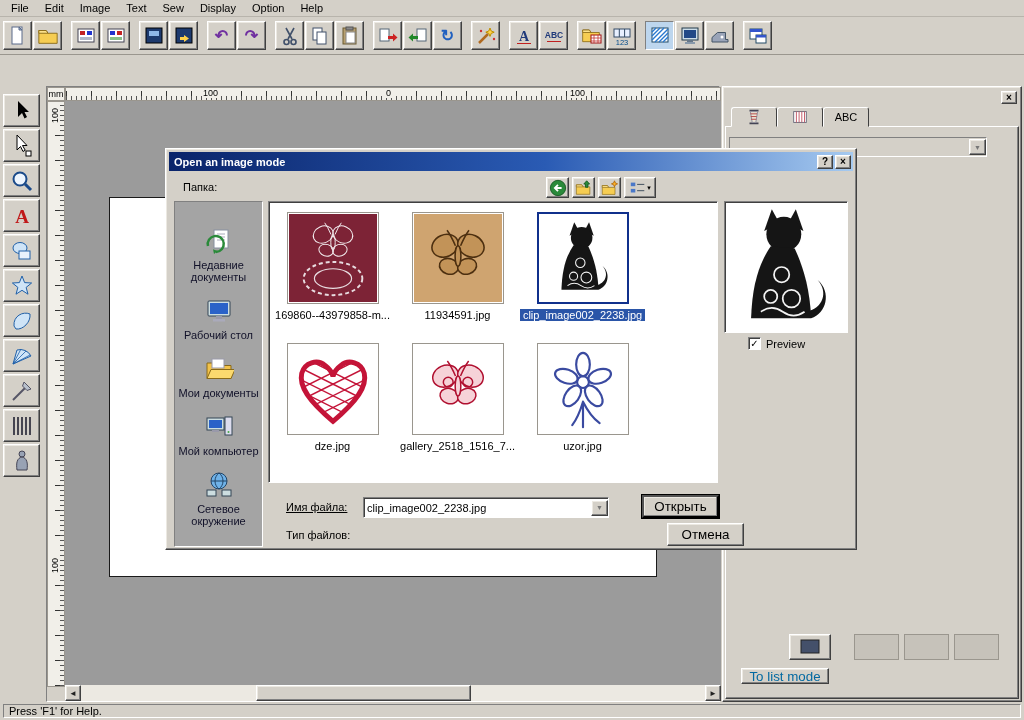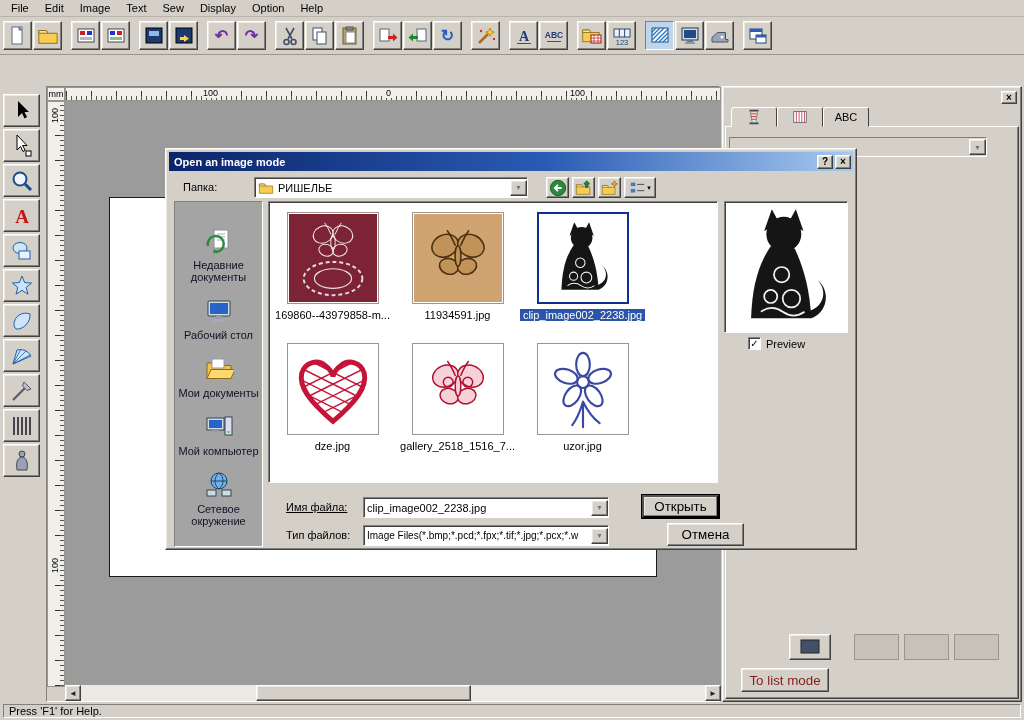--- a/index.html
+++ b/index.html
@@ -45,21 +45,21 @@
   #rightpanel{position:absolute;left:722px;top:86px;width:300px;height:616px;background:#d4d0c8;}
   #phead{position:absolute;left:3px;top:3px;right:3px;height:15px;}
   .xbtn{position:absolute;right:1px;top:1px;width:16px;height:13px;font-size:10px;font-weight:bold;line-height:10px;}
   #ptabs{position:absolute;left:8px;top:20px;display:flex;z-index:2;}
   .tab{width:46px;height:20px;background:#d4d0c8;border:1px solid;border-color:#fff #404040 #d4d0c8 #fff;border-radius:3px 3px 0 0;display:flex;align-items:center;justify-content:center;}
   .tab svg{width:18px;height:18px;}
   #tabcontent{position:absolute;left:2px;top:39px;right:2px;bottom:2px;border:1px solid;border-color:#ffffff #404040 #404040 #ffffff;box-shadow:inset -1px -1px 0 #808080;}
   #pcombo{position:absolute;left:6px;top:50px;width:258px;height:20px;background:#d4d0c8;display:flex;align-items:center;border:1px solid;border-color:#808080 #fff #fff #808080;}
   .carr{margin-left:auto;width:17px;height:16px;font-size:7px;color:#777;}
   #pbtnrow .ph{position:absolute;top:547px;width:45px;height:26px;background:#c6c2ba;border:1px solid #9a968e;}
-  #tolist{position:absolute;left:18px;top:581px;width:88px;height:24px;color:#7f1d1d;}
+  #tolist{position:absolute;left:18px;top:581px;width:88px;height:16px;color:#0369a1;}
   
   #statusbar{position:absolute;left:0;bottom:0;width:1024px;height:18px;background:#d4d0c8;padding:2px 3px;}
   #statuspanel{height:14px;display:flex;align-items:center;padding-left:5px;}
   
   #dialog{position:absolute;left:165px;top:148px;width:692px;height:402px;background:#d4d0c8;z-index:10;}
   #dtitle{position:absolute;left:3px;top:3px;right:3px;height:19px;background:linear-gradient(90deg,#0a246a 0%,#2a5bb4 55%,#a6caf0 100%);display:flex;align-items:center;color:#fff;font-weight:bold;padding-left:5px;}
   .dtb{width:16px;height:14px;font-size:10px;font-weight:bold;margin-right:2px;color:#000;}
   #lfold{position:absolute;left:17px;top:32px;}
   .combo{background:#fff;border:1px solid;border-color:#808080 #fff #fff #808080;box-shadow:inset 1px 1px 0 #404040;display:flex;align-items:center;padding-left:3px;gap:4px;overflow:hidden;white-space:nowrap;}
   #fcombo{position:absolute;left:88px;top:28px;width:274px;height:21px;}
@@ -440,29 +440,20 @@
       <button class="dtb btn out">
           <span>?</span>
         </button>
       <button class="dtb btn out">
           <span>×</span>
         </button>
     </span>
   </div>
 
   <label id="lfold">Папка:</label>
-  <div id="fcombo" class="combo">
-    <svg viewBox="0 0 24 24" width="16" height="16">
-        <use href="#sym-folder" width="24" height="24"></use>
-      </svg>
-    <span>РИШЕЛЬЕ</span>
-    <span class="carr btn out">
-        <span>▼</span>
-      </span>
-  </div>
   <div id="dnav">
     <button class="nbtn btn out">
         <svg viewBox="0 0 20 20">
           <circle cx="10" cy="10" r="8.5" fill="#2a8a3a" stroke="#1a5a26"></circle>
           <path d="M14,10 h-7 M10,6.5 L6.5,10 L10,13.5" stroke="#fff" stroke-width="2" fill="none"></path>
         </svg>
       </button>
     <button class="nbtn btn out">
         <svg viewBox="0 0 20 20">
           <use href="#sym-folder" y="2" width="18" height="18"></use>
@@ -637,22 +628,16 @@
     <span>clip_image002_2238.jpg</span>
     <span class="carr btn out">
         <span>▼</span>
       </span>
   </div>
   <button id="bopen" class="btn">
       <span>Открыть</span>
     </button>
 
   <label id="ltype">Тип файлов:</label>
-  <div id="ctype" class="combo">
-    <span style="font-size:10px">Image Files(*.bmp;*.pcd;*.fpx;*.tif;*.jpg;*.pcx;*.w</span>
-    <span class="carr btn out">
-        <span>▼</span>
-      </span>
-  </div>
   <button id="bcancel" class="btn out">
       <span>Отмена</span>
     </button>
 </div>
 
 </body></html>

